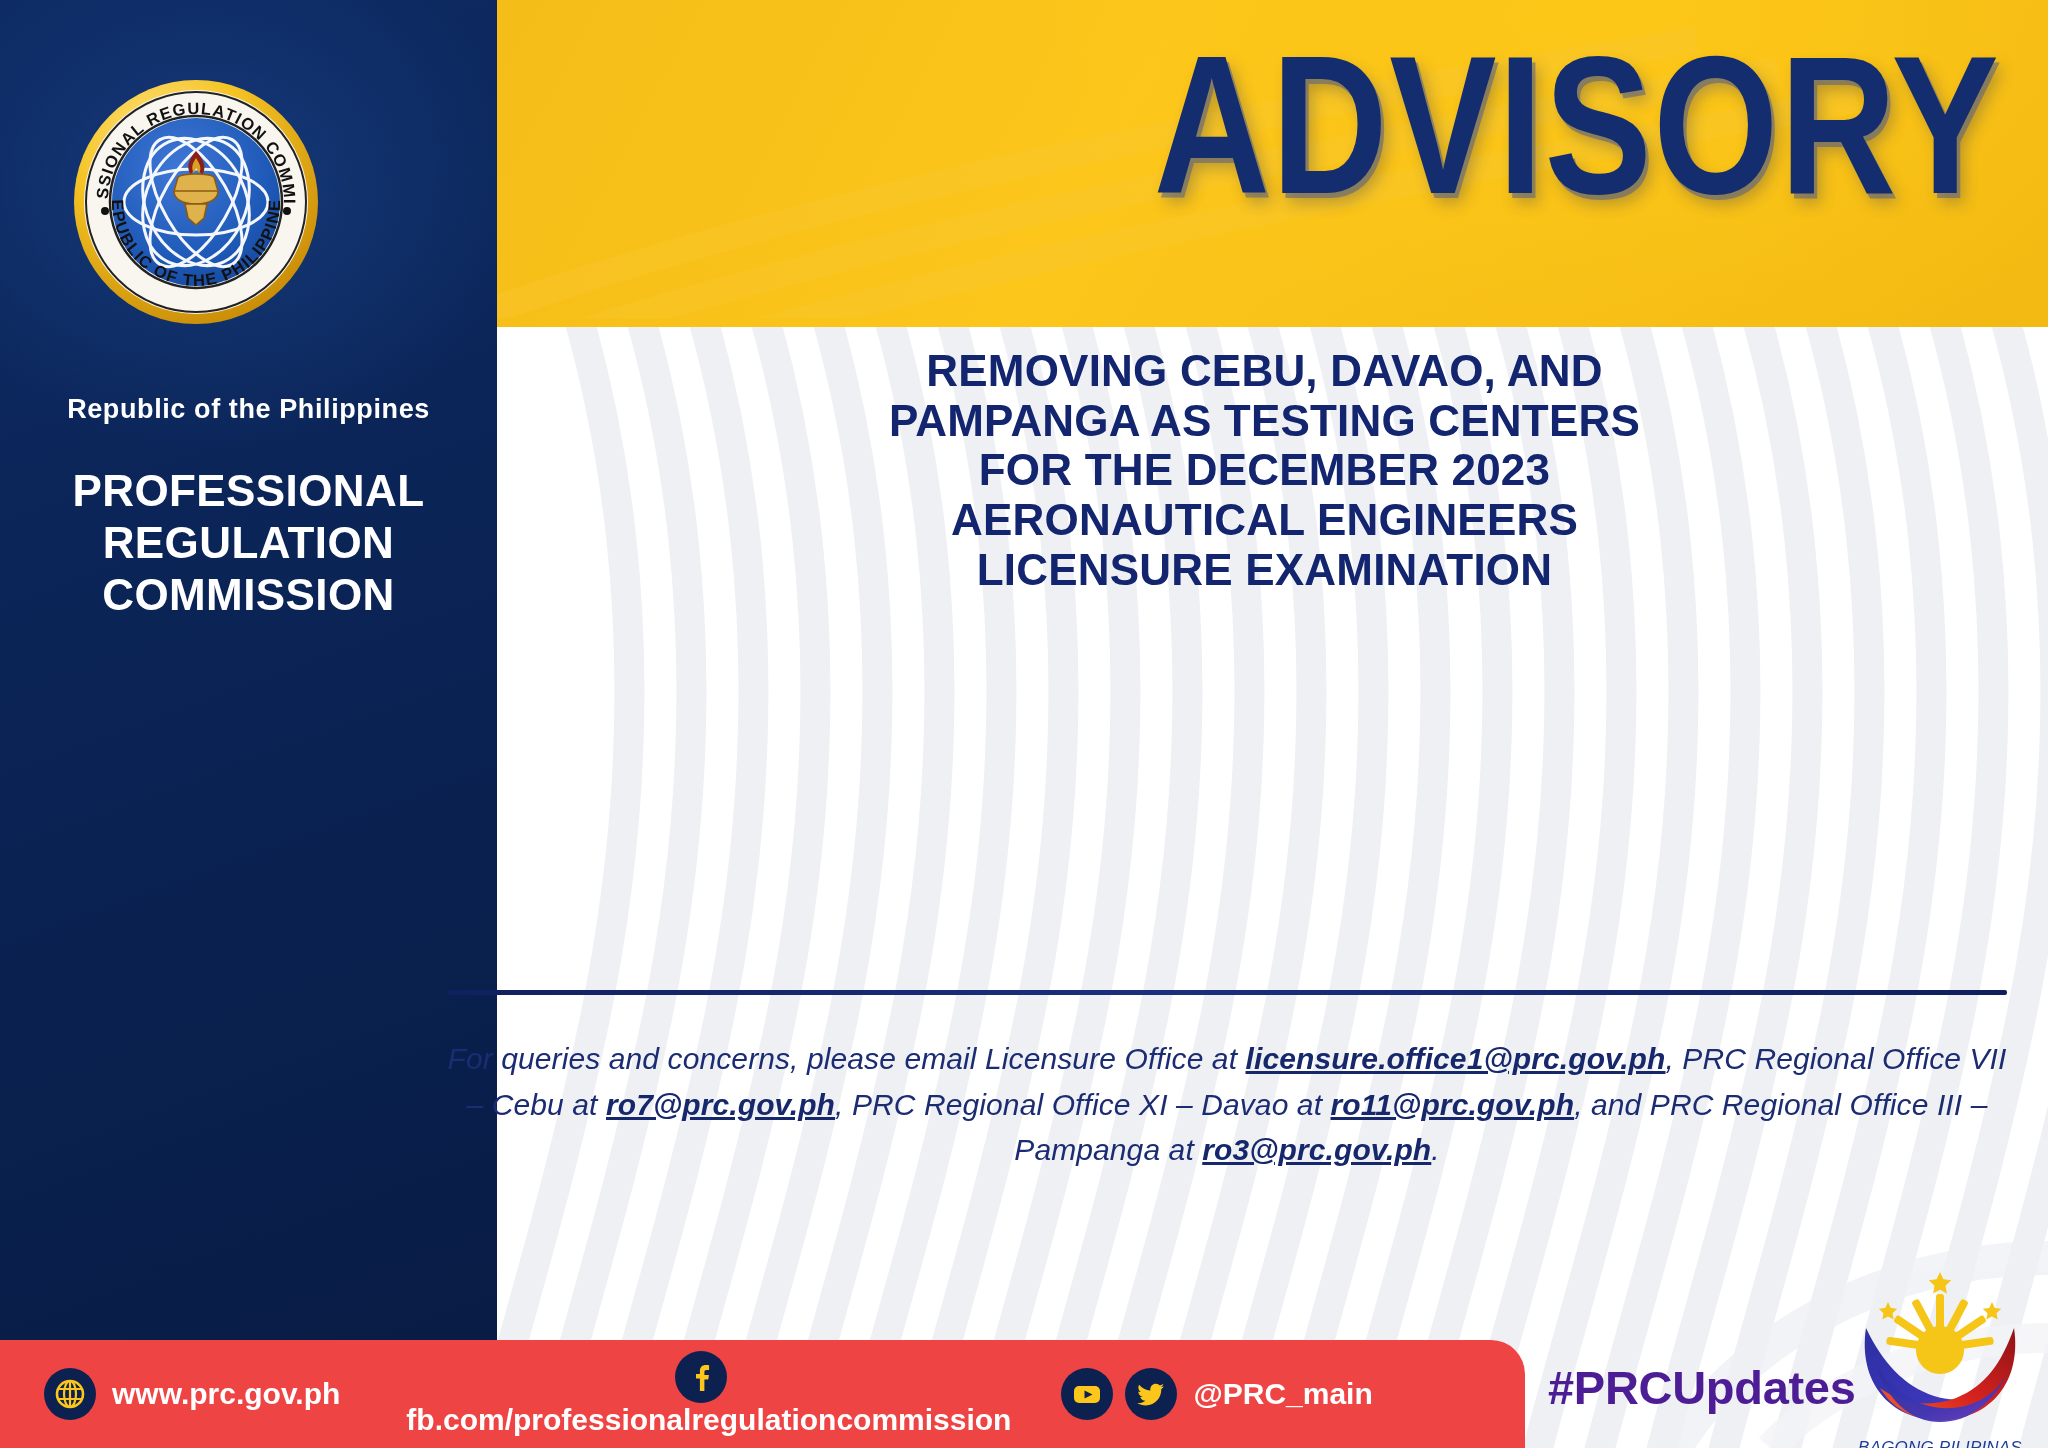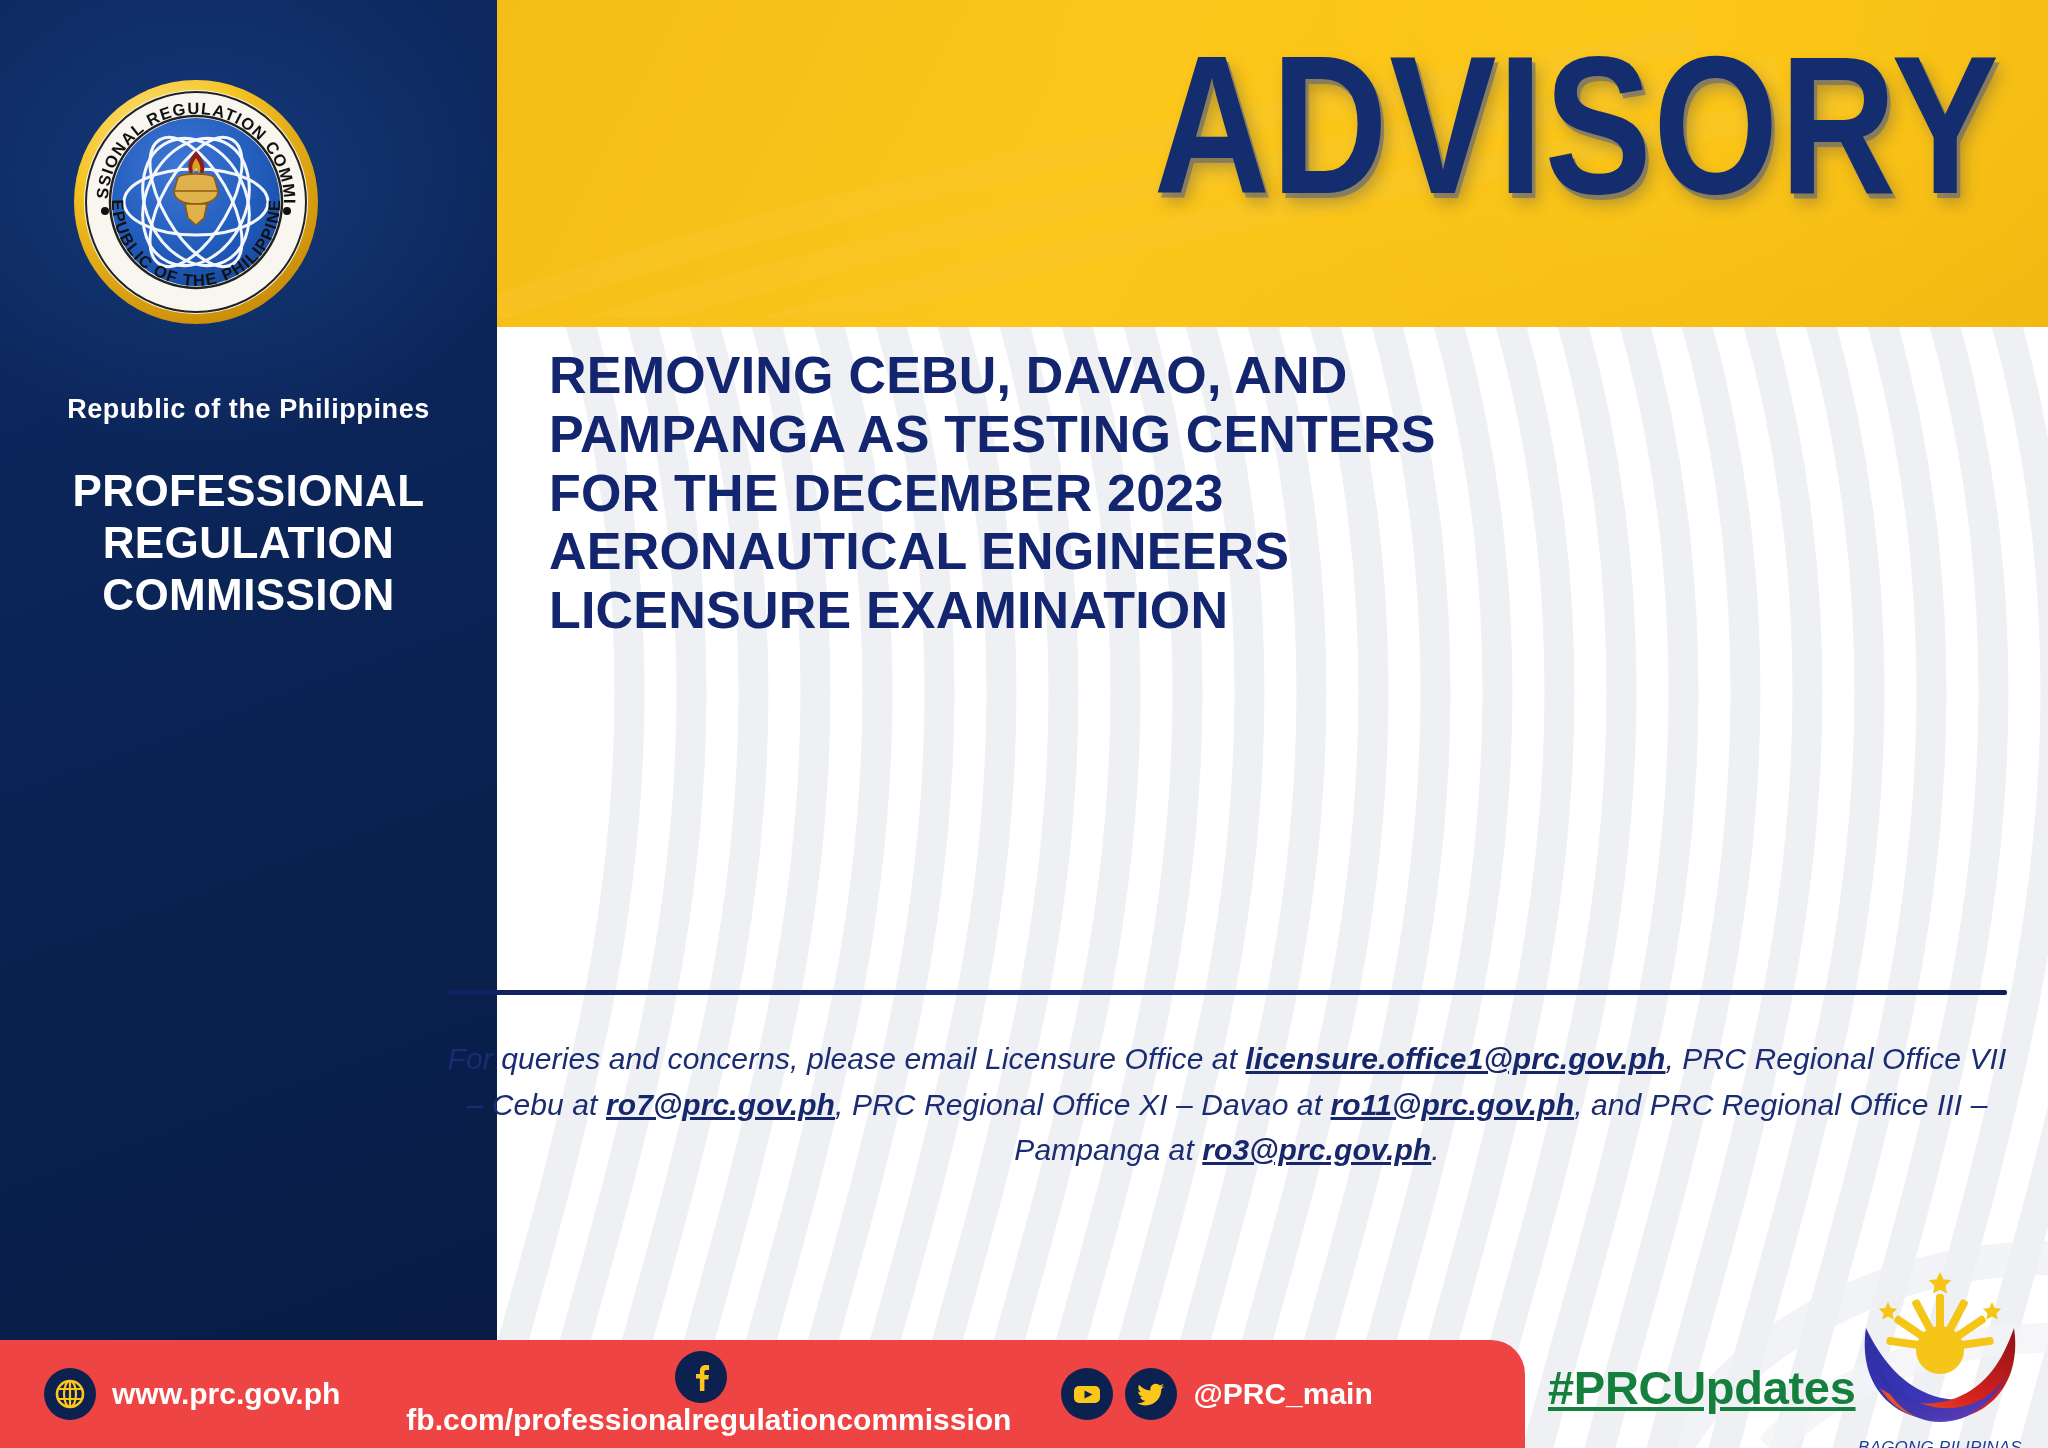--- a/index.html
+++ b/index.html
@@ -50,23 +50,23 @@
     font-family:"Liberation Sans Narrow","Liberation Sans", sans-serif;
     transform:scaleX(.82); transform-origin:right top;
     letter-spacing:2px;
     text-shadow: 4px 5px 0 rgba(85,96,135,.55), 8px 10px 16px rgba(40,50,90,.30);
   }
 
   
   .content { position:absolute; left:497px; top:318px; width:1551px; height:1130px; }
 
   .headline {
-    position:absolute; left:52px; top:28px; width:1471px;
-    text-align:left; color:#12256e; font-weight:800;
-    font-size:52px; line-height:1.13; letter-spacing:.2px;
+    position:absolute; left:32px; top:28px; width:1471px;
+    text-align:center; color:#12256e; font-weight:800;
+    font-size:44px; line-height:1.13; letter-spacing:.2px;
   }
   .headline span { display:block; }
 
   .divider {
     position:absolute; left:-50px; top:672px; width:1560px; height:5px;
     background:linear-gradient(90deg,#11205e 0%, #1b2f7e 45%, #0f1f5c 100%);
     border-radius:2px;
   }
 
   .contact {
@@ -84,21 +84,21 @@
   }
   .f-item { display:flex; align-items:center; }
   .f-icon {
     width:52px; height:52px; border-radius:50%; background:#0d2150;
     display:flex; align-items:center; justify-content:center; flex:0 0 auto;
   }
   .f-text { color:#ffffff; font-size:30px; font-weight:700; margin-left:16px; white-space:nowrap; }
 
   .hashtag {
     position:absolute; left:1548px; top:1360px;
-    color:#15803d; font-size:47px; font-weight:800; letter-spacing:-.3px;text-decoration:underline;
+    color:#4c1d95; font-size:47px; font-weight:800; letter-spacing:-.3px;
   }
 
   .bp-logo { position:absolute; left:1852px; top:1270px; width:176px; height:168px; }
   .bp-text {
     position:absolute; left:1852px; top:1399px; width:176px; text-align:center;
     color:#1d3d9b; font-size:17px; font-weight:400; font-style:italic; letter-spacing:.2px;margin-top:39px;
   }
 </style>
 </head>
 <body>

